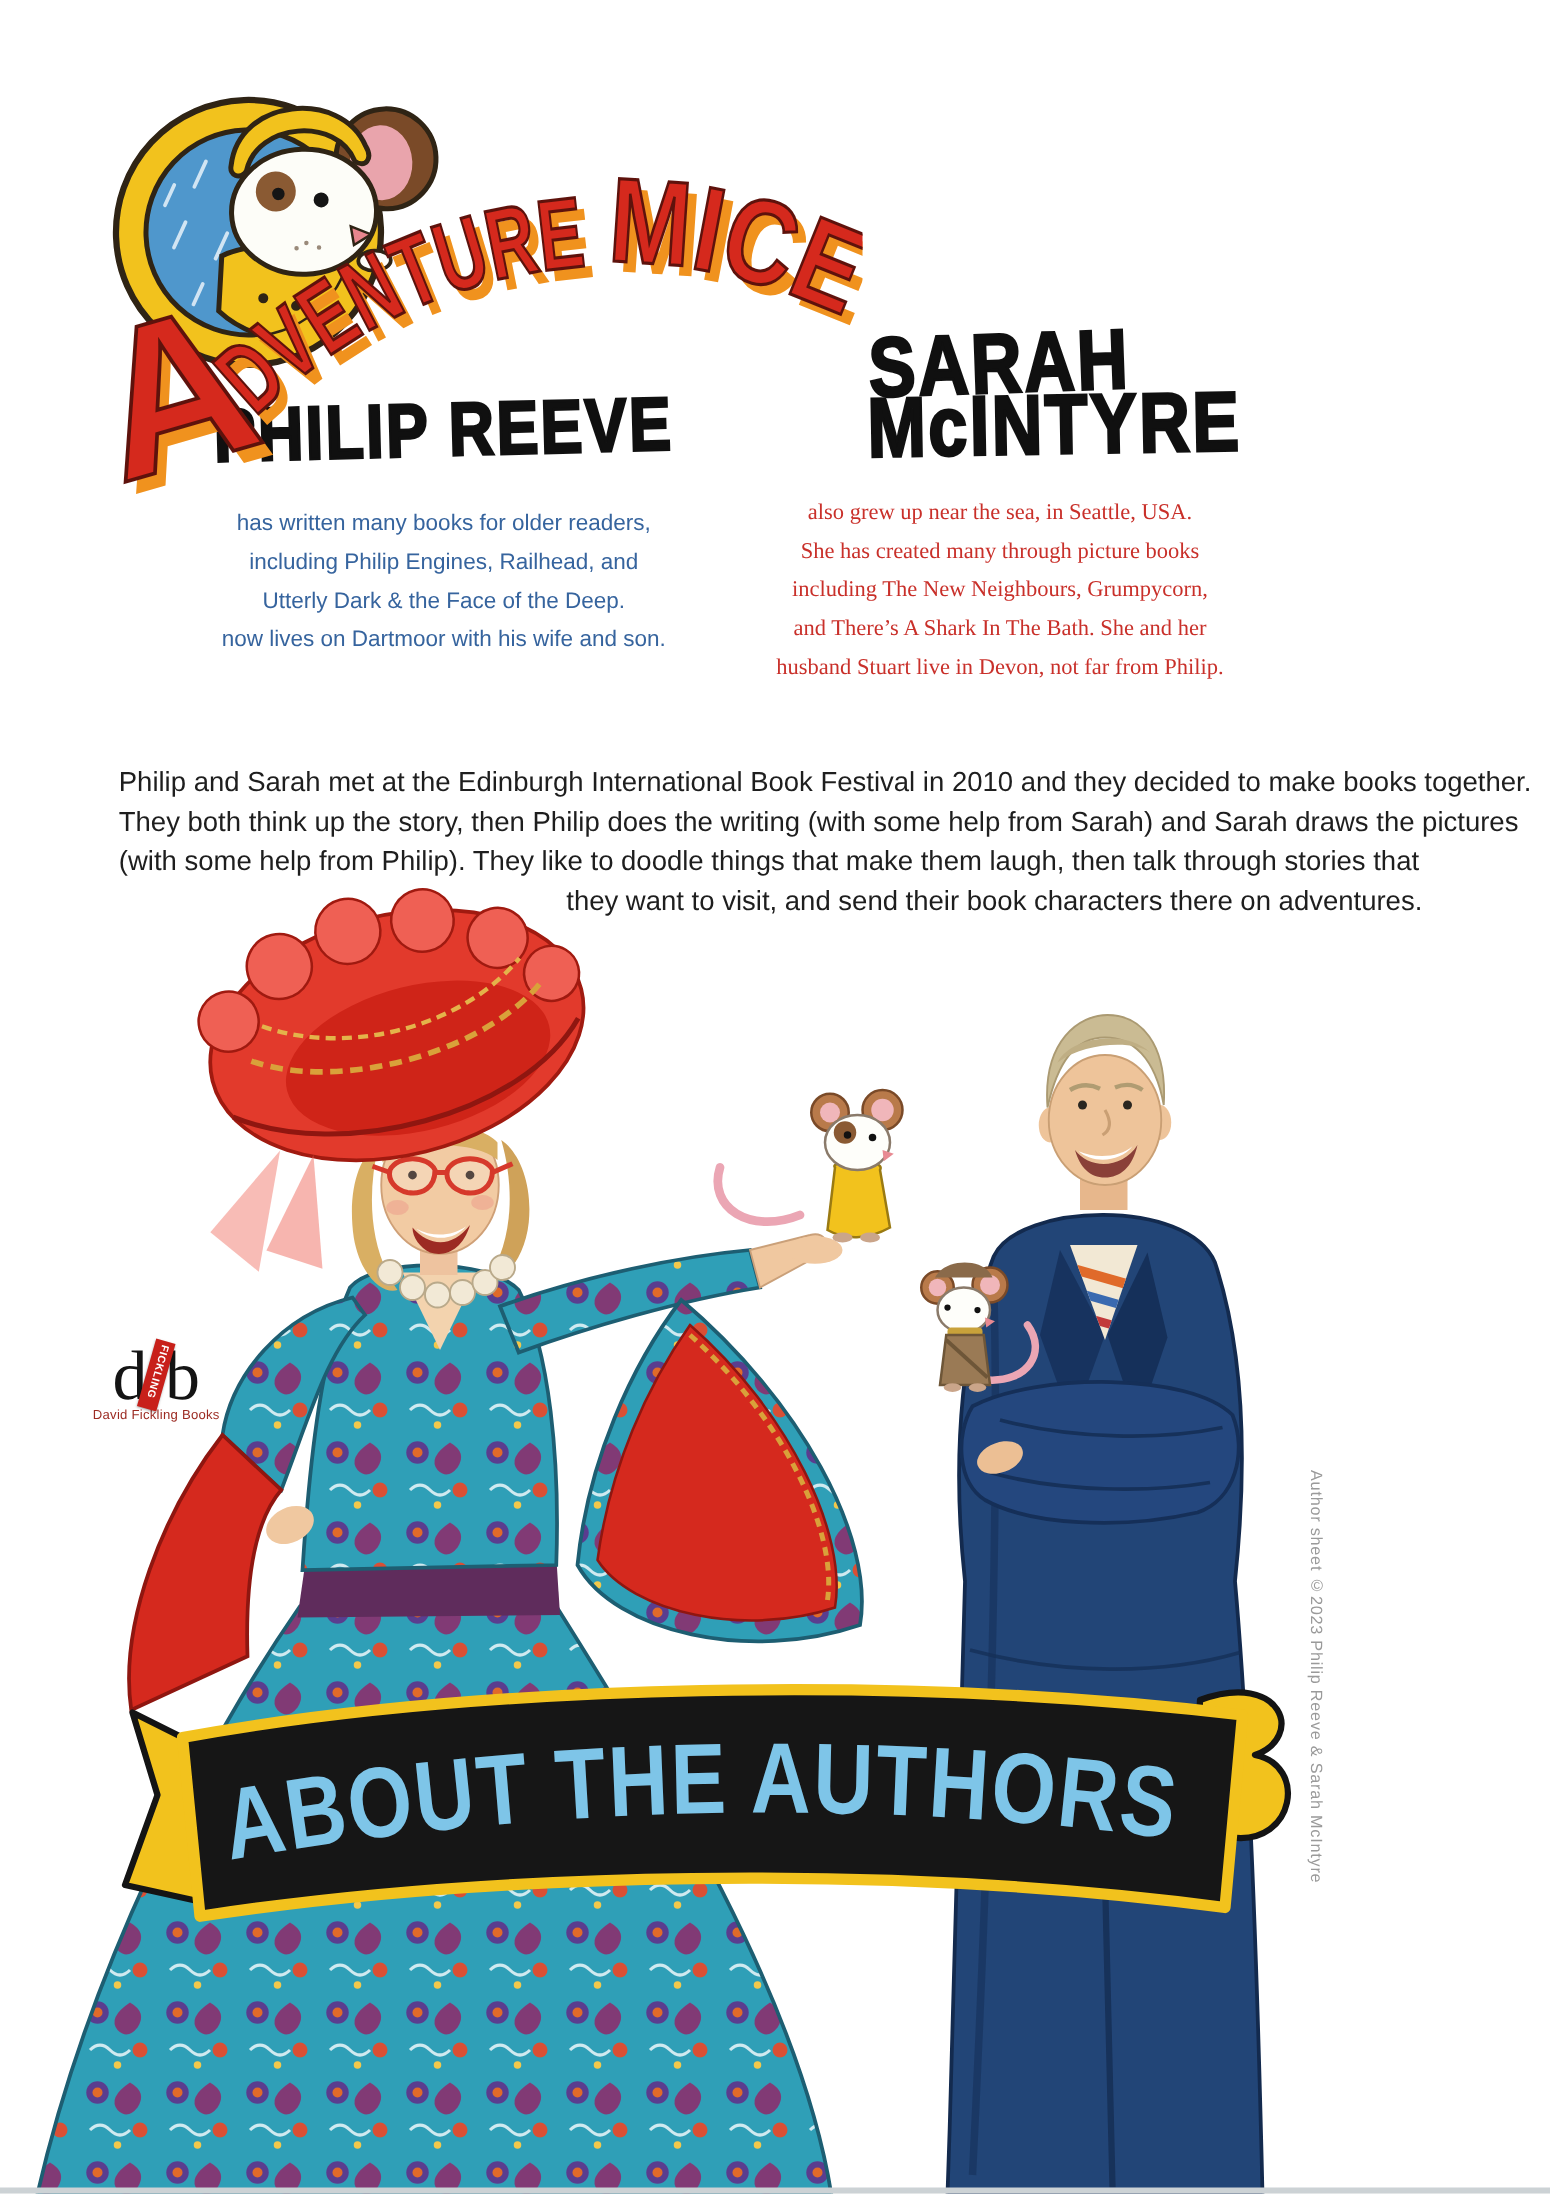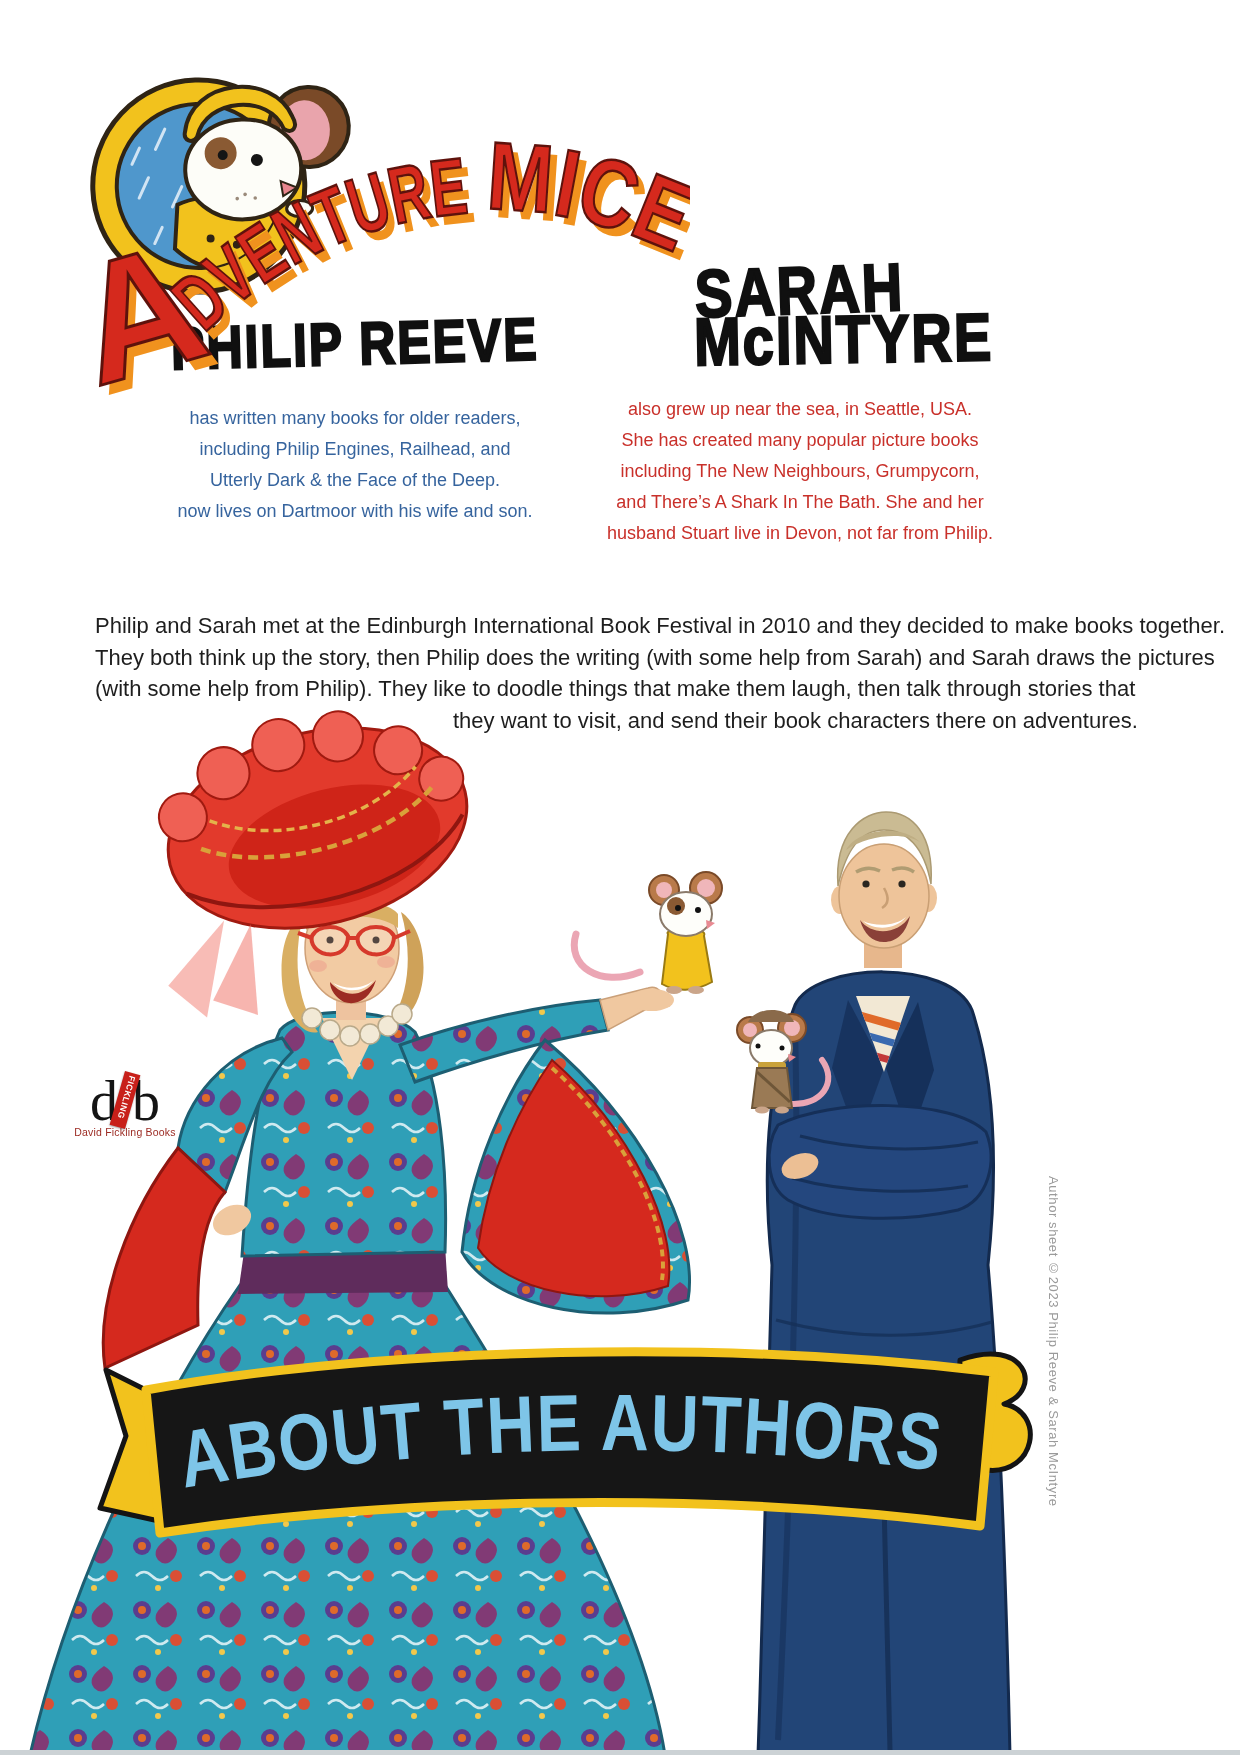--- a/index.html
+++ b/index.html
@@ -22,21 +22,21 @@
   }
   .philip-name{font-size:50px;transform:rotate(-1.5deg) scaleY(1.2);margin-bottom:6px;}
   .sarah-name1{font-size:56px;transform:rotate(-2deg) scaleY(1.2);}
   .sarah-name2{font-size:56px;transform:rotate(-1deg) scaleY(1.2);margin-left:88px;margin-top:-10px;}
   .name-row{line-height:1.05;}
 
   .bio{margin-top:26px;}
   .bio-line{font-size:18px;line-height:31px;white-space:nowrap;}
   #philip-col .bio-line{color:#36649e;}
   #sarah-col .bio-line{color:#c9302a;}
-  #sarah-col .bio{margin-top:24px;}
+  #sarah-col .bio{margin-top:24px;font-family:Liberation Serif, serif;}
 
   
   #intro{left:95px;top:610px;width:1080px;color:#1e1e1e;}
   .intro-line{font-size:22px;line-height:31.5px;white-space:nowrap;}
   .intro-line.indent{margin-left:358px;}
 
   
   #photo-svg{left:0;top:700px;width:1240px;height:1055px;z-index:1;}
 
   
@@ -156,21 +156,21 @@
       <div class="bio-line">Utterly Dark &amp; the Face of the Deep.</div>
       <div class="bio-line">now lives on Dartmoor with his wife and son.</div>
     </div>
   </div>
 
   <div id="sarah-col" class="author-col">
     <div class="name-row"><span class="brush-name sarah-name1">SARAH</span></div>
     <div class="name-row"><span class="brush-name sarah-name2">McINTYRE</span></div>
     <div class="bio">
       <div class="bio-line">also grew up near the sea, in Seattle, USA.</div>
-      <div class="bio-line">She has created many popular picture books</div>
+      <div class="bio-line">She has created many through picture books</div>
       <div class="bio-line">including The New Neighbours, Grumpycorn,</div>
       <div class="bio-line">and There’s A Shark In The Bath. She and her</div>
       <div class="bio-line">husband Stuart live in Devon, not far from Philip.</div>
     </div>
   </div>
 
   <div id="intro" class="abs">
     <div class="intro-line">Philip and Sarah met at the Edinburgh International Book Festival in 2010 and they decided to make books together.</div>
     <div class="intro-line">They both think up the story, then Philip does the writing (with some help from Sarah) and Sarah draws the pictures</div>
     <div class="intro-line">(with some help from Philip). They like to doodle things that make them laugh, then talk through stories that</div>

